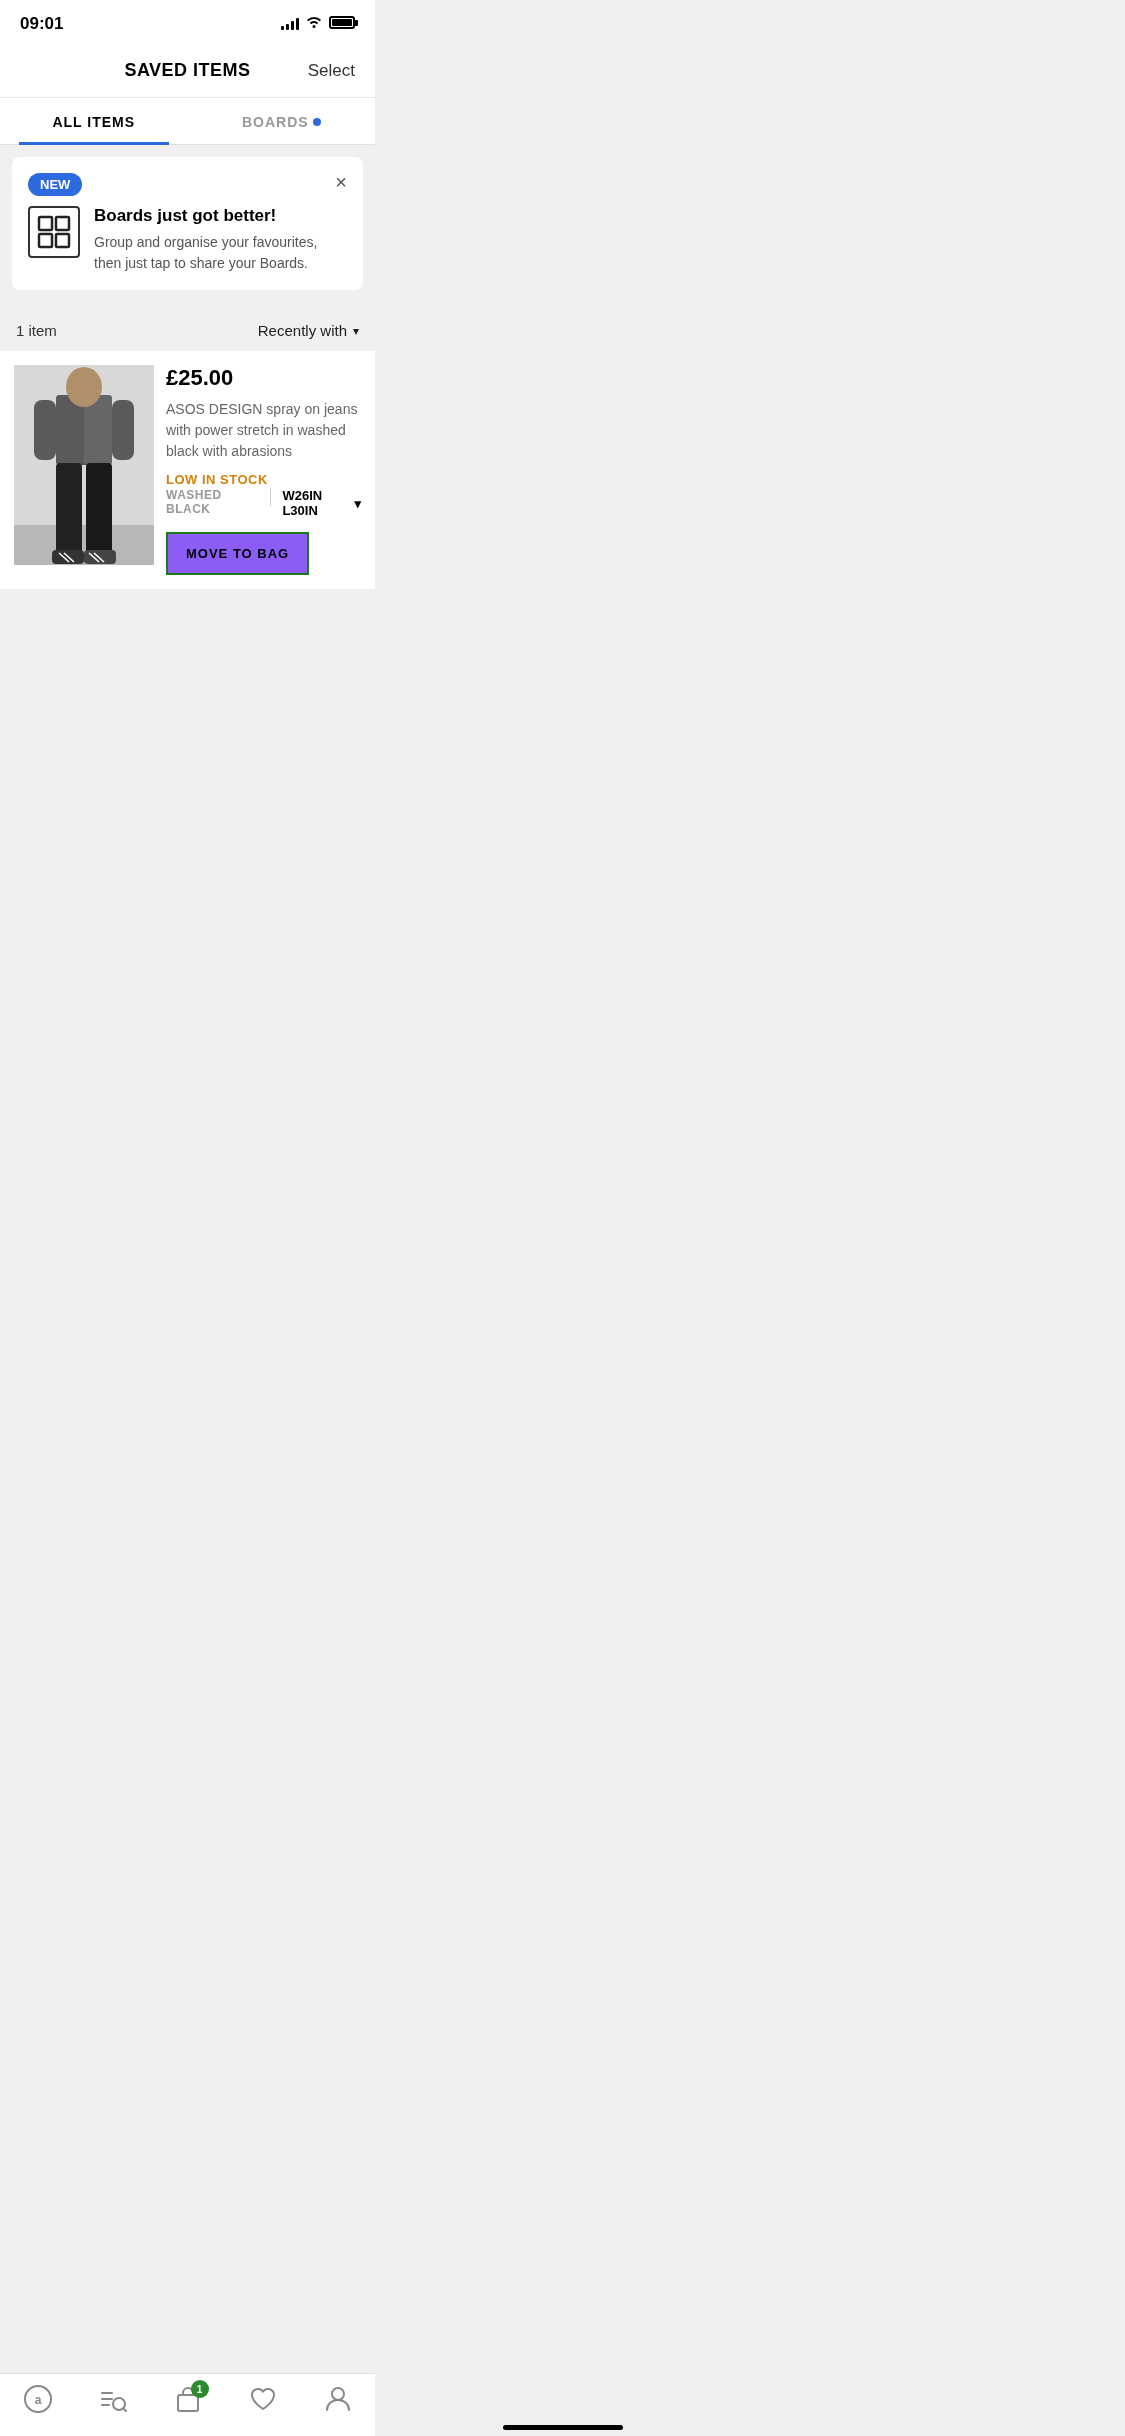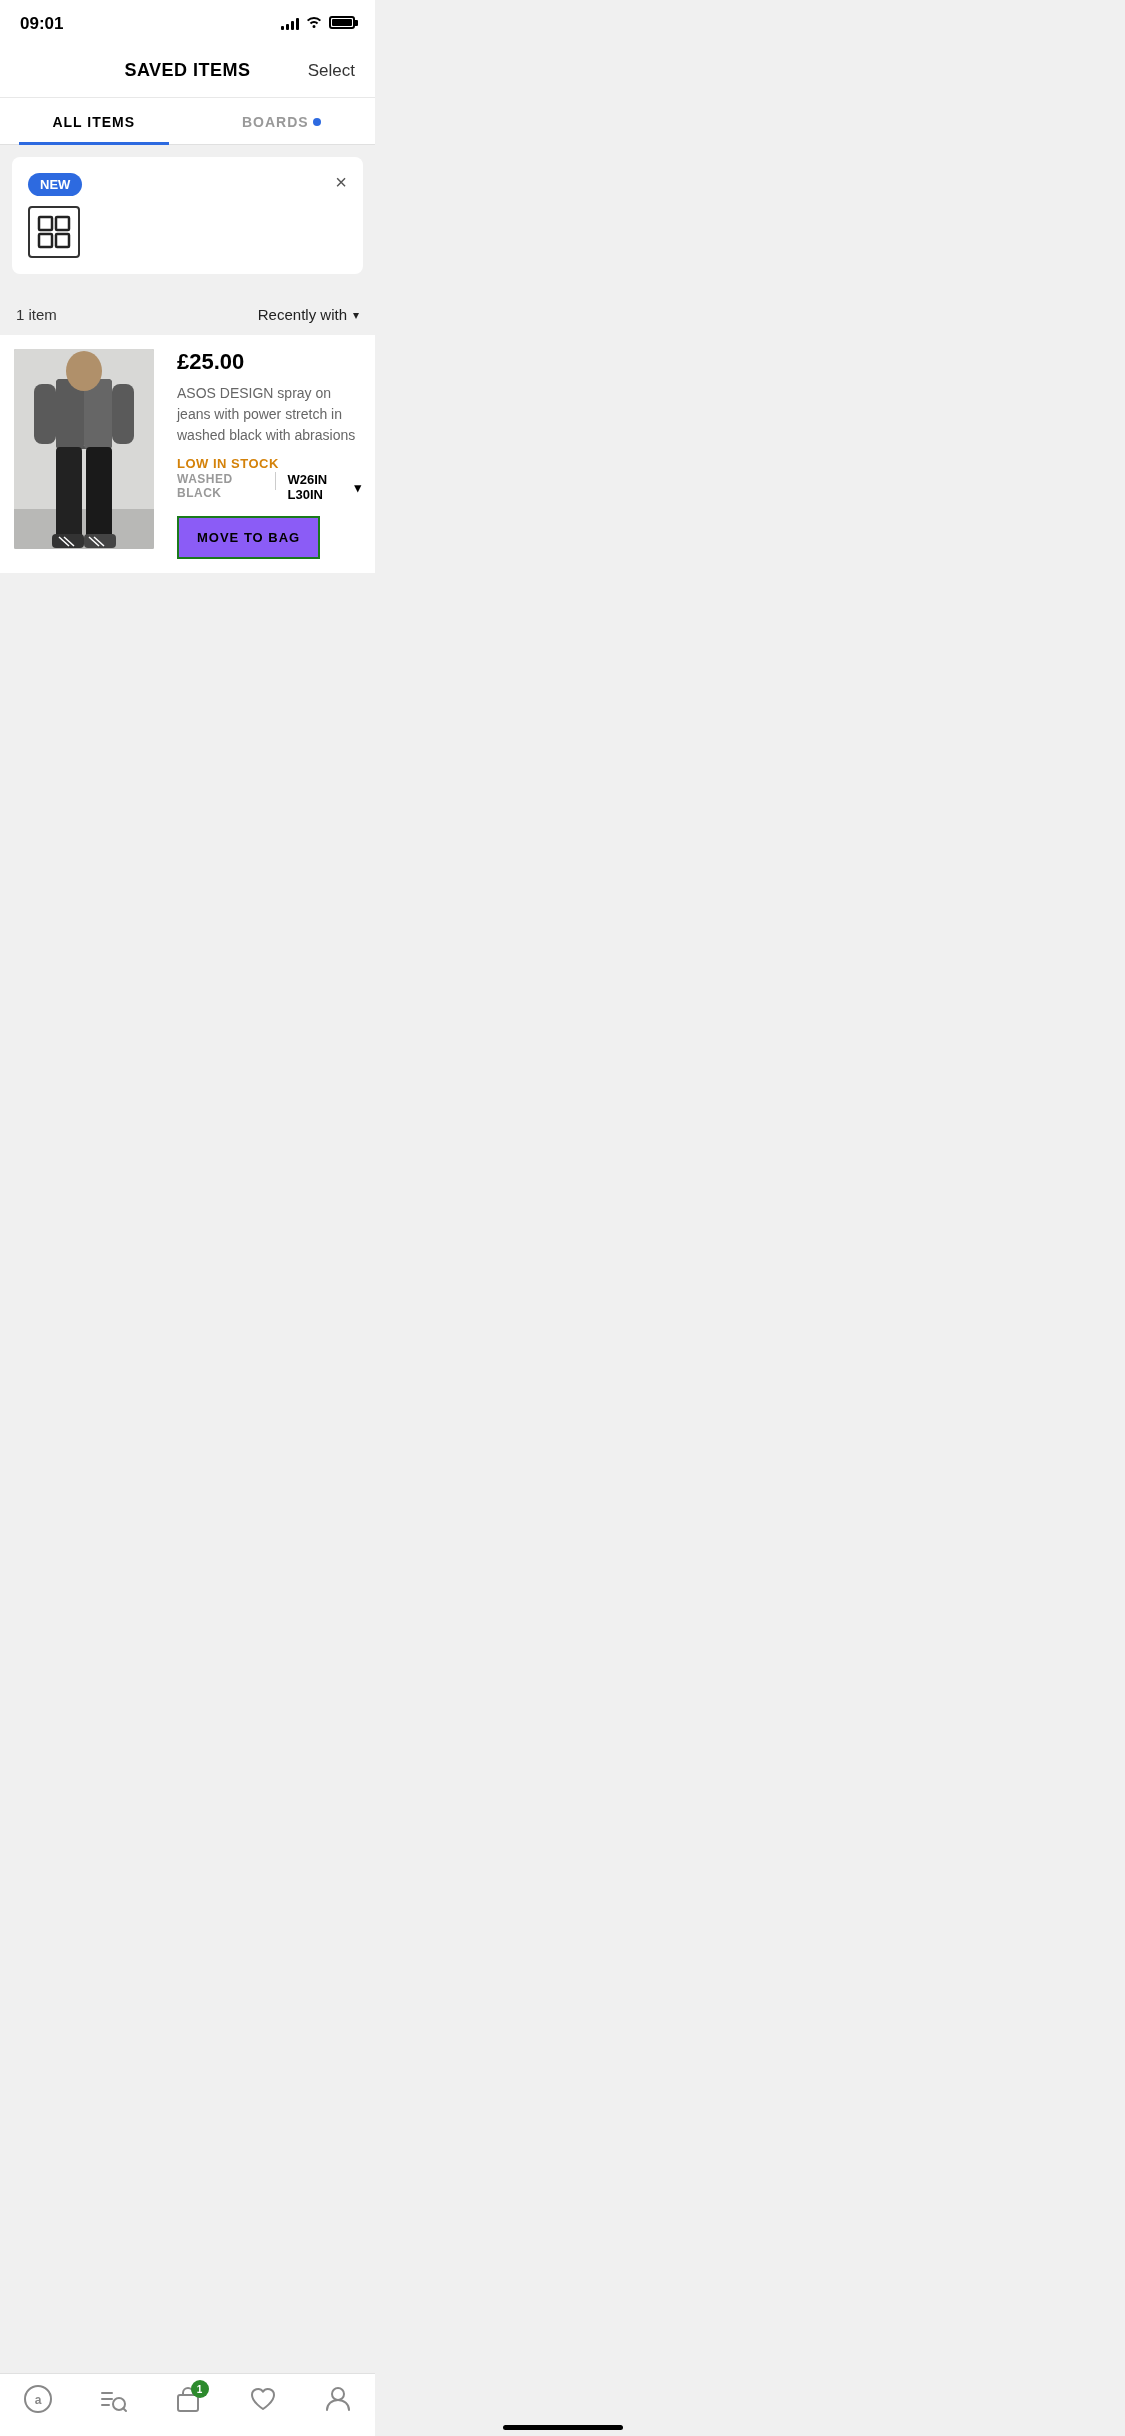--- a/index.html
+++ b/index.html
@@ -222,21 +222,21 @@
     }
     .sort-chevron {
       font-size: 12px;
       color: #222;
     }
 
     
     .product-card {
       background: #fff;
       display: flex;
-      gap: 23px;
+      gap: 12px;
       padding: 14px;
       margin: 0 0 2px;
     }
     .product-image {
       width: 140px;
       height: 200px;
       background: #c8c8c8;
       flex-shrink: 0;
       border-radius: 2px;
       overflow: hidden;
@@ -404,20 +404,24 @@
     </div>
     <span class="banner-close">×</span>
     <div class="banner-content">
       <div class="banner-icon">
         <svg viewBox="0 0 34 34" fill="none" xmlns="http://www.w3.org/2000/svg">
           <rect x="2" y="2" width="13" height="13" rx="1" stroke="#222" stroke-width="2.5"></rect>
           <rect x="19" y="2" width="13" height="13" rx="1" stroke="#222" stroke-width="2.5"></rect>
           <rect x="2" y="19" width="13" height="13" rx="1" stroke="#222" stroke-width="2.5"></rect>
           <rect x="19" y="19" width="13" height="13" rx="1" stroke="#222" stroke-width="2.5"></rect>
         </svg>
+      </div>
+      <div class="banner-text-block">
+        <div class="banner-title">Boards just got better!</div>
+        <div class="banner-desc">Group and organise your favourites, then just tap to share your Boards.</div>
       </div>
     </div>
   </div>
 
   <div class="sort-bar">
     <span class="sort-count">1 item</span>
     <div class="sort-dropdown">
       <span>Recently with</span>
       <span class="sort-chevron">▾</span>
     </div>

